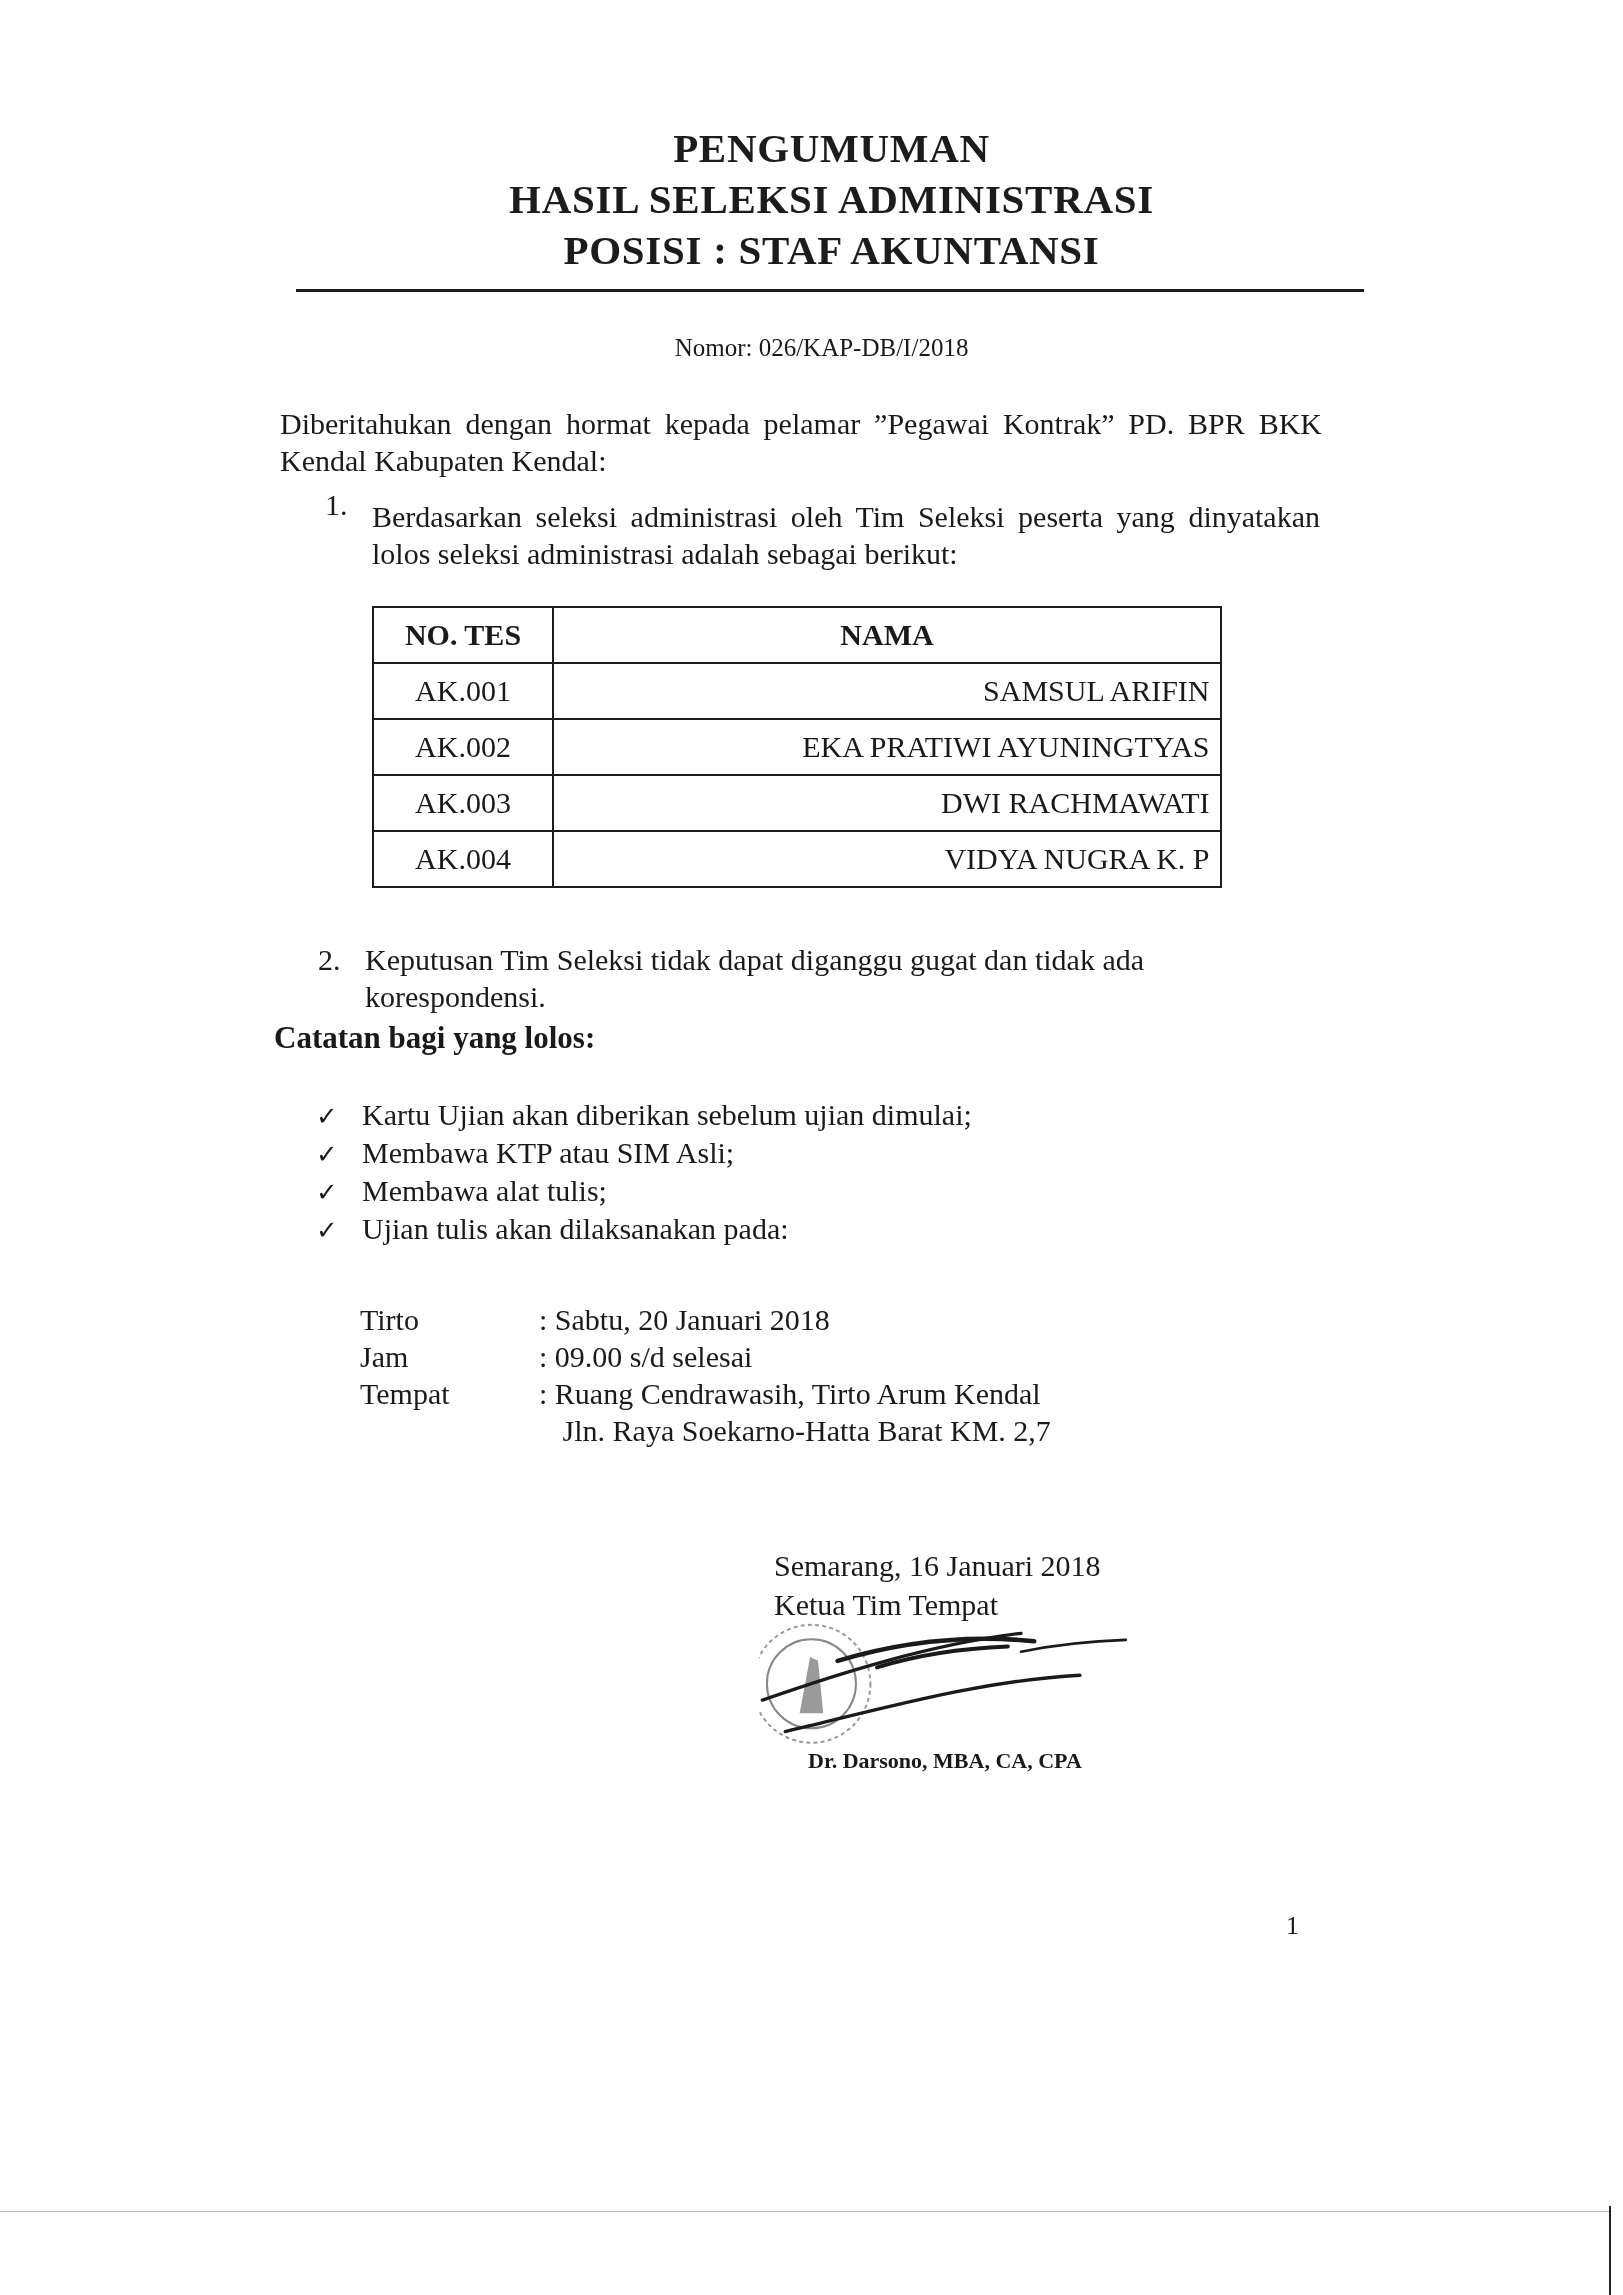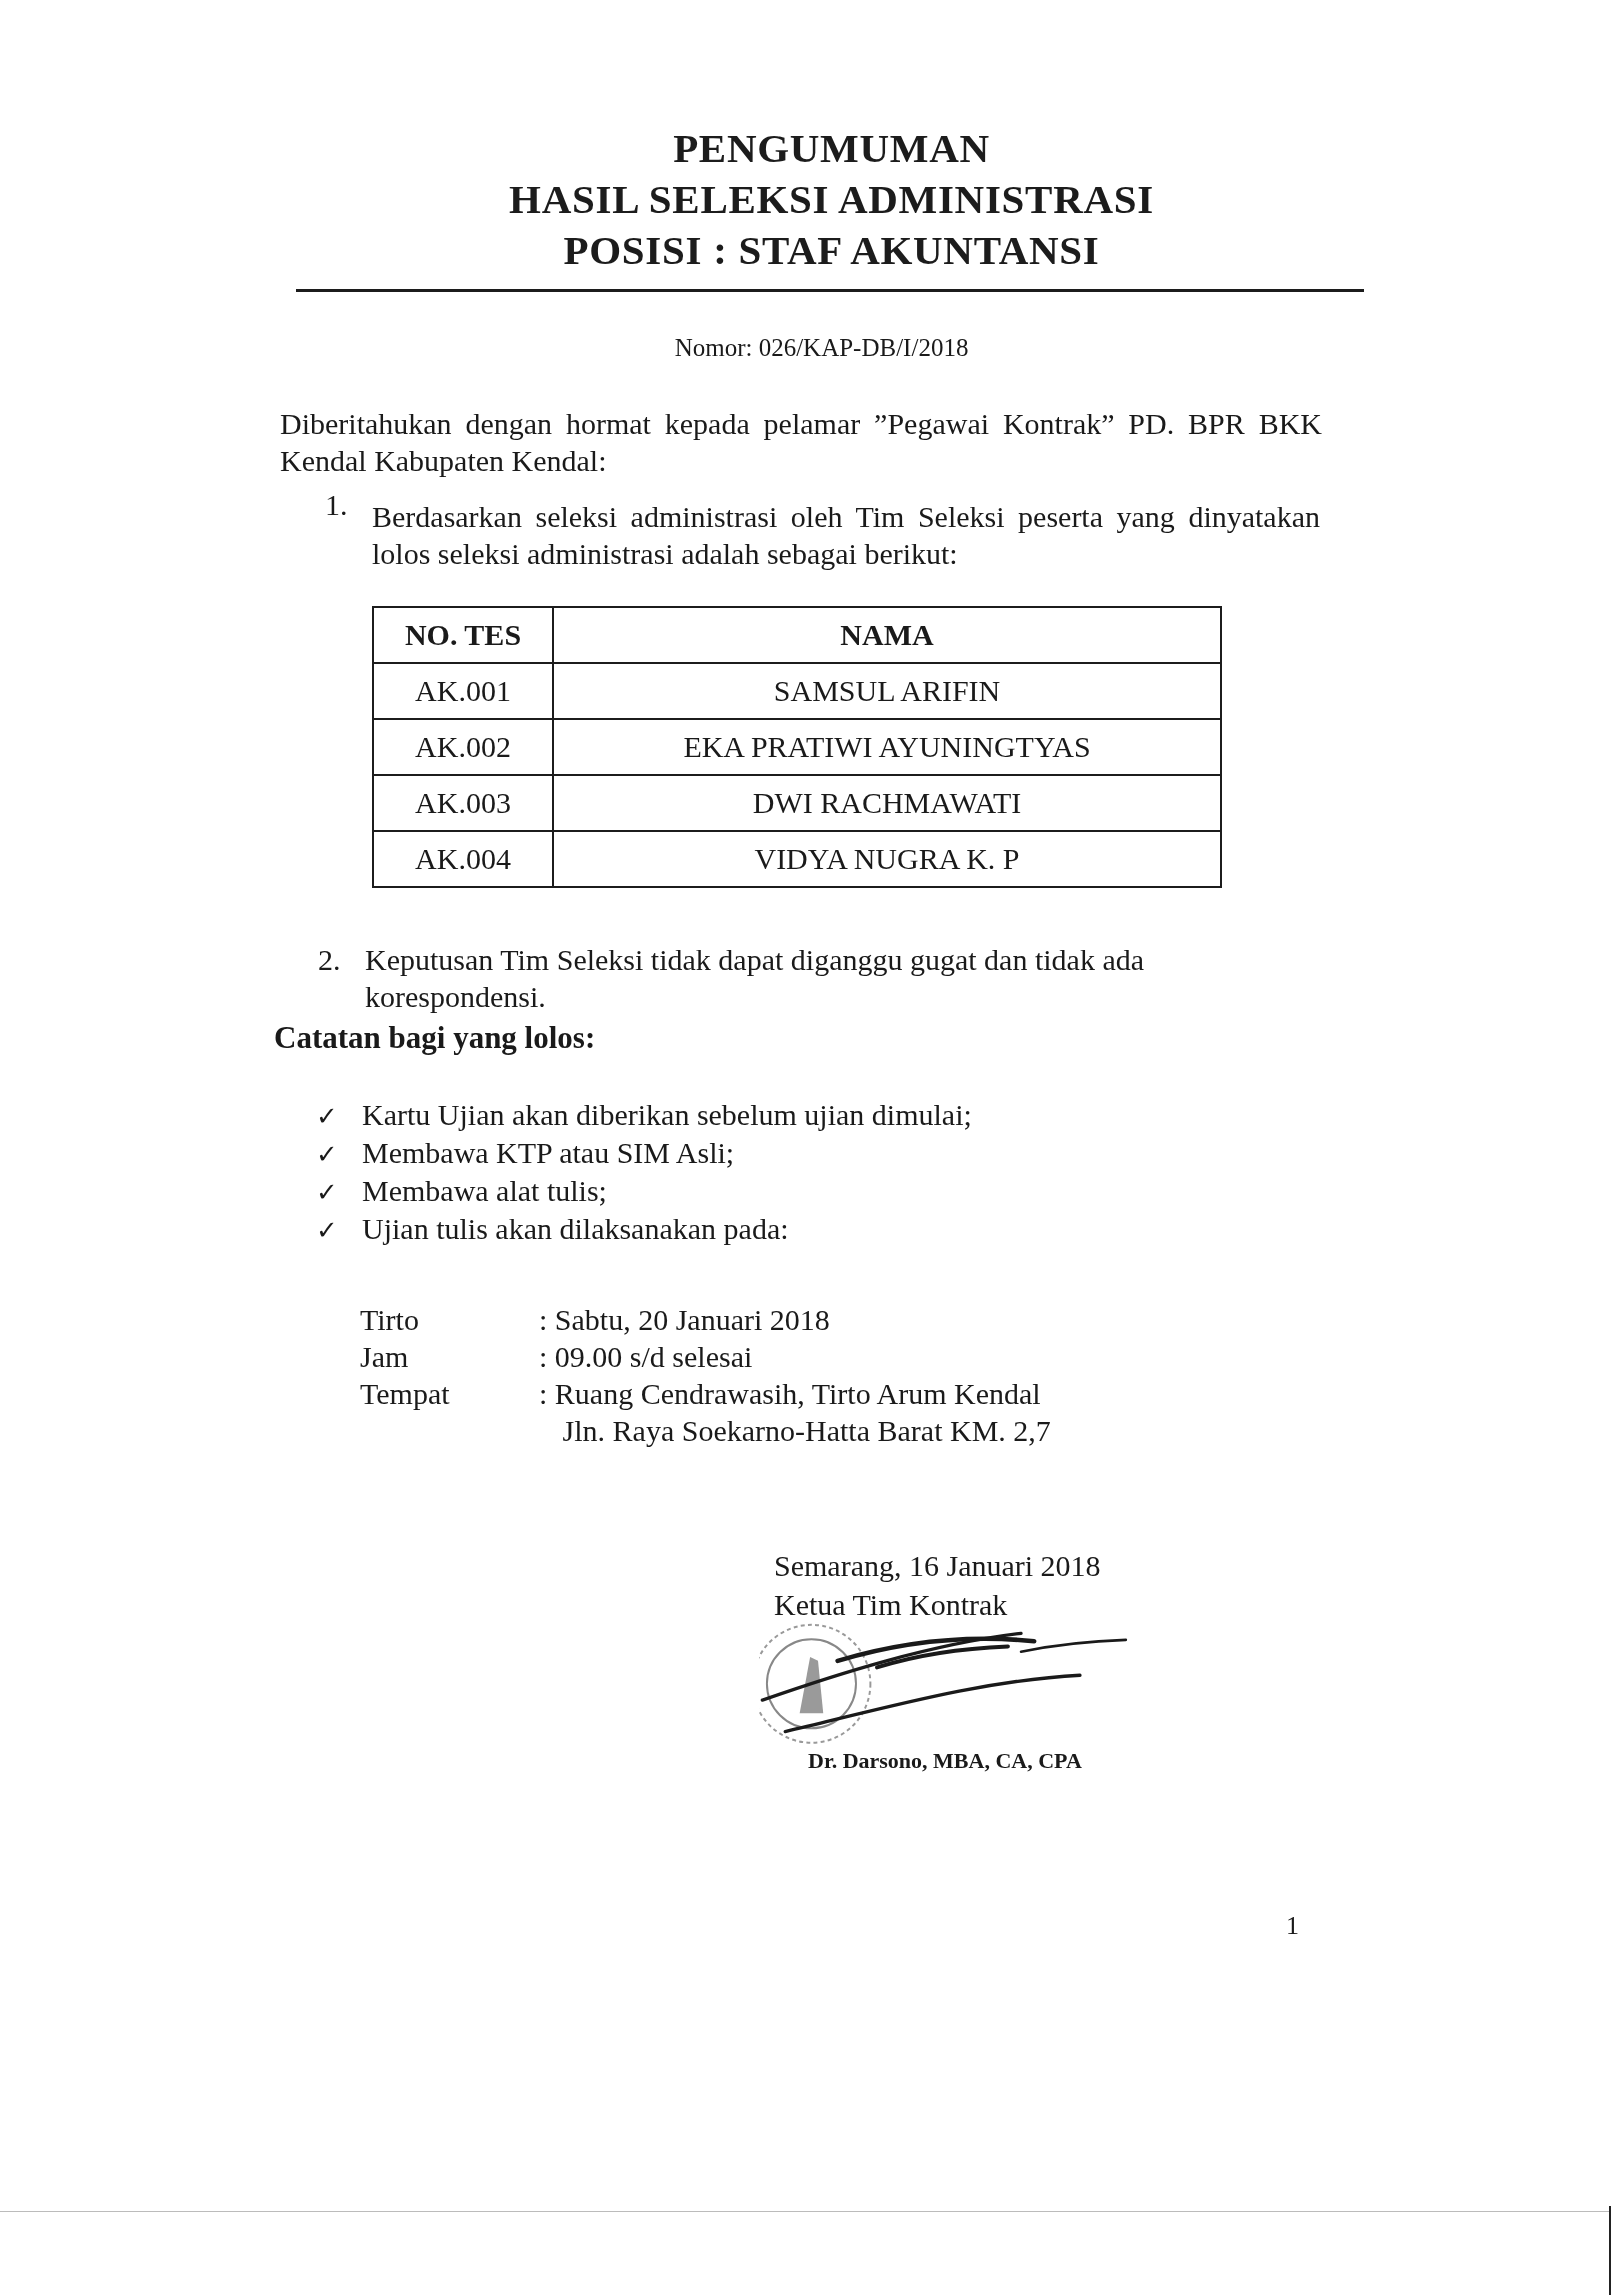--- a/index.html
+++ b/index.html
@@ -21,21 +21,21 @@
   .item1 .txt { position: absolute; left: 47px; top: 12px; width: 948px; text-align: justify; text-align-last: left; }
   table.results {
     position: absolute; left: 372px; top: 606px; width: 850px;
     border-collapse: collapse; font-size: 30px; padding-left: 36px;
   }
   table.results td, table.results th {
     border: 2px solid #1c1c1c; height: 54px; padding: 0 10.5px;
   }
   table.results th { font-weight: bold; text-align: center; }
   table.results td.no { text-align: center; width: 157px; }
-  table.results td.nama { text-align: center; }
+  table.results td.nama { text-align: right; }
   .item2 { left: 318px; top: 941px; width: 1001px; }
   .item2 .num { position: absolute; left: 0; top: 0; }
   .item2 .txt { position: absolute; left: 47px; top: 0; width: 954px; }
   .catatan-title { left: 274px; top: 1020px; font-weight: bold; font-size: 31px; }
   .checklist { left: 316px; top: 1096px; }
   .check-row { display: flex; align-items: baseline; height: 38px; }
   .check-row .ck { width: 46px; font-size: 26px; }
   .sched { left: 360px; top: 1301px; }
   .sched-row { display: flex; height: 37px; }
   .sched-row .lbl { width: 179px; }
@@ -129,21 +129,21 @@
     <span class="val">: Ruang Cendrawasih, Tirto Arum Kendal</span>
   </div>
   <div class="sched-row">
     <span class="lbl"></span>
     <span class="val addr">Jln. Raya Soekarno-Hatta Barat KM. 2,7</span>
   </div>
 </div>
 
 <div class="abs sign">
   <div>Semarang, 16 Januari 2018</div>
-  <div>Ketua Tim Kontrak</div>
+  <div>Ketua Tim Tempat</div>
 </div>
 
 <svg class="abs stamp" viewBox="0 0 580 200">
   <g>
     <circle cx="80" cy="105" r="90" fill="none" stroke="#999" stroke-width="3" stroke-dasharray="6 5"></circle>
     <circle cx="80" cy="105" r="68" fill="none" stroke="#888" stroke-width="3"></circle>
     <polygon points="62,150 98,150 90,70 78,64" fill="#9a9a9a"></polygon>
   </g>
   <g fill="none" stroke="#1a1a1a" stroke-linecap="round">
     <path d="M5,130 C120,90 260,45 400,28" stroke-width="5"></path>

